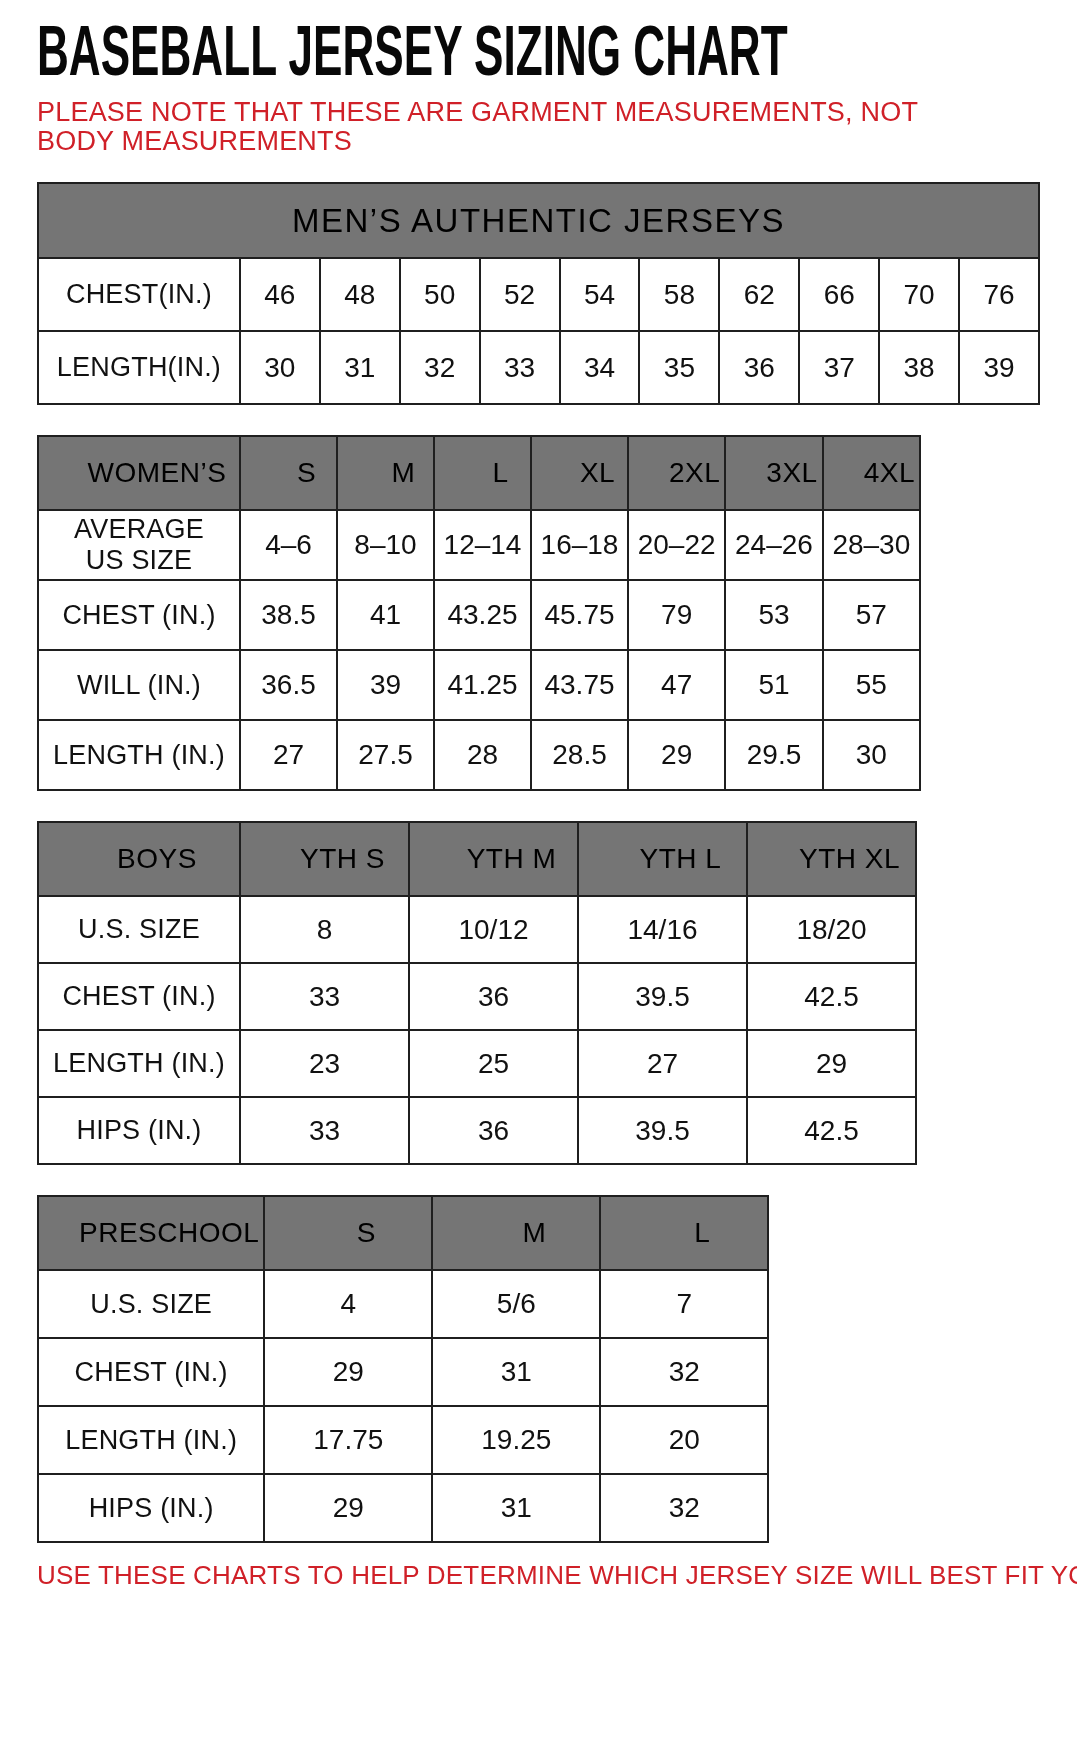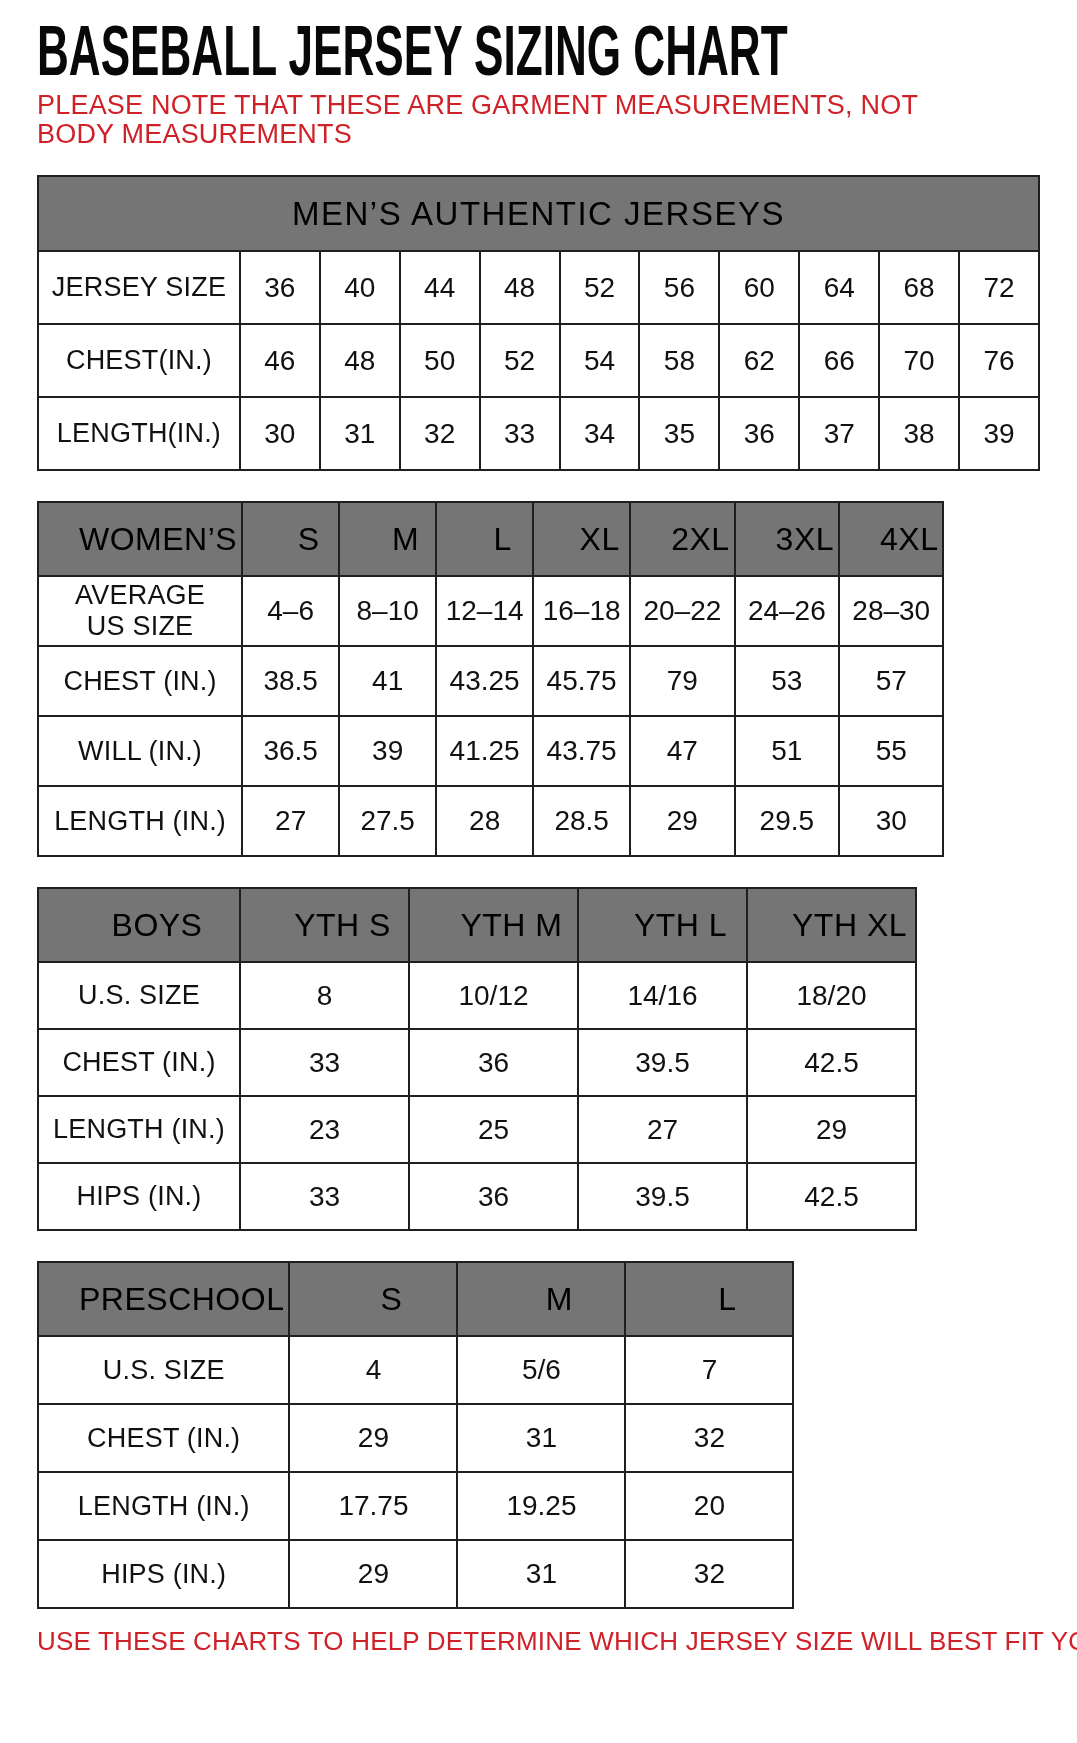--- a/index.html
+++ b/index.html
@@ -21,21 +21,21 @@
     font-size:70px;
     line-height:0.9;
     font-weight:700;
     letter-spacing:0px;
     color:#080808;
     transform:scaleX(0.63);
     transform-origin:0 60%;
     white-space:nowrap;
   }
   .note{
-    margin-top:8px;
+    margin-top:15px;
     max-width:900px;
     font-size:27px;
     line-height:1.08;
     color:var(--red);
     letter-spacing:0.2px;
   }
 
   table{
     border-collapse:collapse;
     table-layout:fixed;
@@ -48,21 +48,21 @@
     text-align:center;
     vertical-align:middle;
     padding:0 4px;
     overflow:hidden;
   }
   .band{
     background:var(--gray);
     color:#000000;
   }
   .t-mens .band{font-size:33px;letter-spacing:1.5px;height:73px;}
-  .hcell{font-size:32px;letter-spacing:0.5px;padding-left:40px;}
+  .hcell{font-size:28px;letter-spacing:0.5px;padding-left:40px;}
   .t-womens .hcell,.t-boys .hcell,.t-preschool .hcell{height:72px;}
   .rowlabel{
     font-size:27px;
     white-space:pre-line;
     letter-spacing:0.2px;
   }
   .val{font-size:28px;}
   .t-mens .rowlabel,.t-mens .val{height:71px;}
   .t-womens .rowlabel,.t-womens .val{height:68px;}
   .t-boys .rowlabel,.t-boys .val{height:65px;}
@@ -97,33 +97,20 @@
         <col style="width: 80px;">
         <col style="width: 80px;">
         <col style="width: 80px;">
         <col style="width: 80px;">
         <col style="width: 80px;">
         <col style="width: 80px;">
       </colgroup>
       <tbody>
         <tr>
           <td colspan="11" class="band">MEN’S AUTHENTIC JERSEYS</td>
-        </tr>
-        <tr>
-          <td class="rowlabel">JERSEY SIZE</td>
-          <td class="val">36</td>
-          <td class="val">40</td>
-          <td class="val">44</td>
-          <td class="val">48</td>
-          <td class="val">52</td>
-          <td class="val">56</td>
-          <td class="val">60</td>
-          <td class="val">64</td>
-          <td class="val">68</td>
-          <td class="val">72</td>
         </tr>
         <tr>
           <td class="rowlabel">CHEST(IN.)</td>
           <td class="val">46</td>
           <td class="val">48</td>
           <td class="val">50</td>
           <td class="val">52</td>
           <td class="val">54</td>
           <td class="val">58</td>
           <td class="val">62</td>

